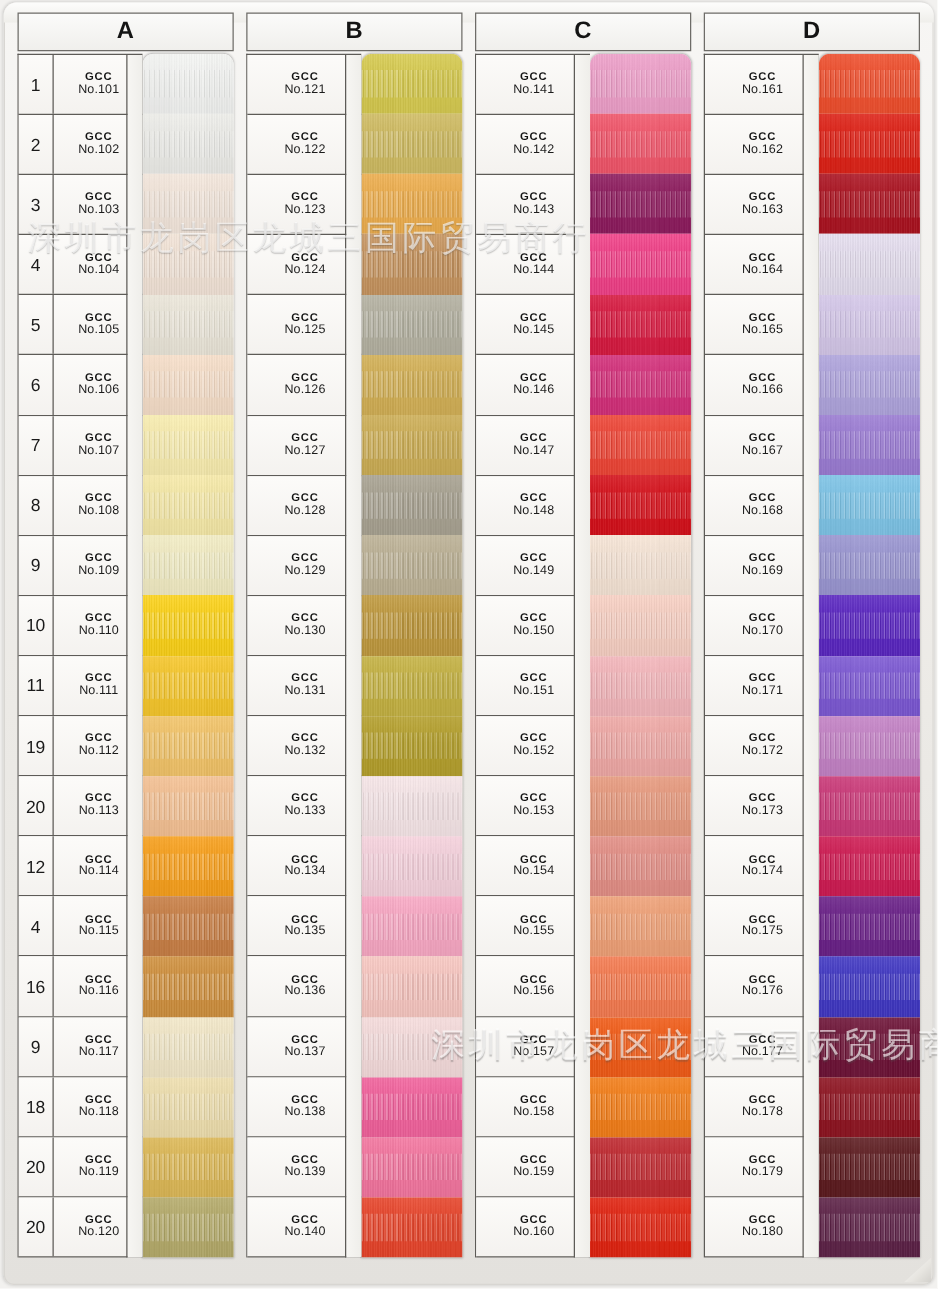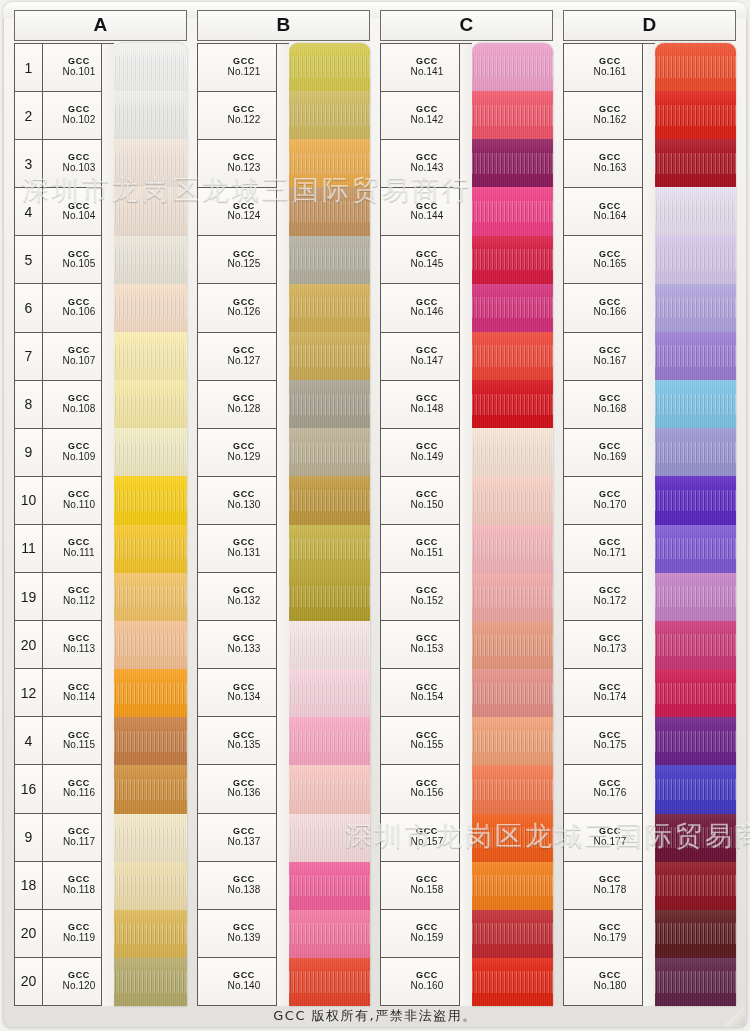--- a/index.html
+++ b/index.html
@@ -847,16 +847,13 @@
             <div class="swatch" style="background: rgb(92, 26, 30);"></div>
             <div class="swatch" style="background: rgb(93, 34, 71);"></div>
           </div>
         </div>
       </div>
     </div>
 
   <div class="wm wm-1">深圳市龙岗区龙城三国际贸易商行</div>
   <div class="wm wm-2">深圳市龙岗区龙城三国际贸易商行</div>
 
-  <div class="footer">
-    <span class="footer-text">GCC 版权所有,严禁非法盗用。</span>
-  </div>
 </div>
 
 </body></html>

